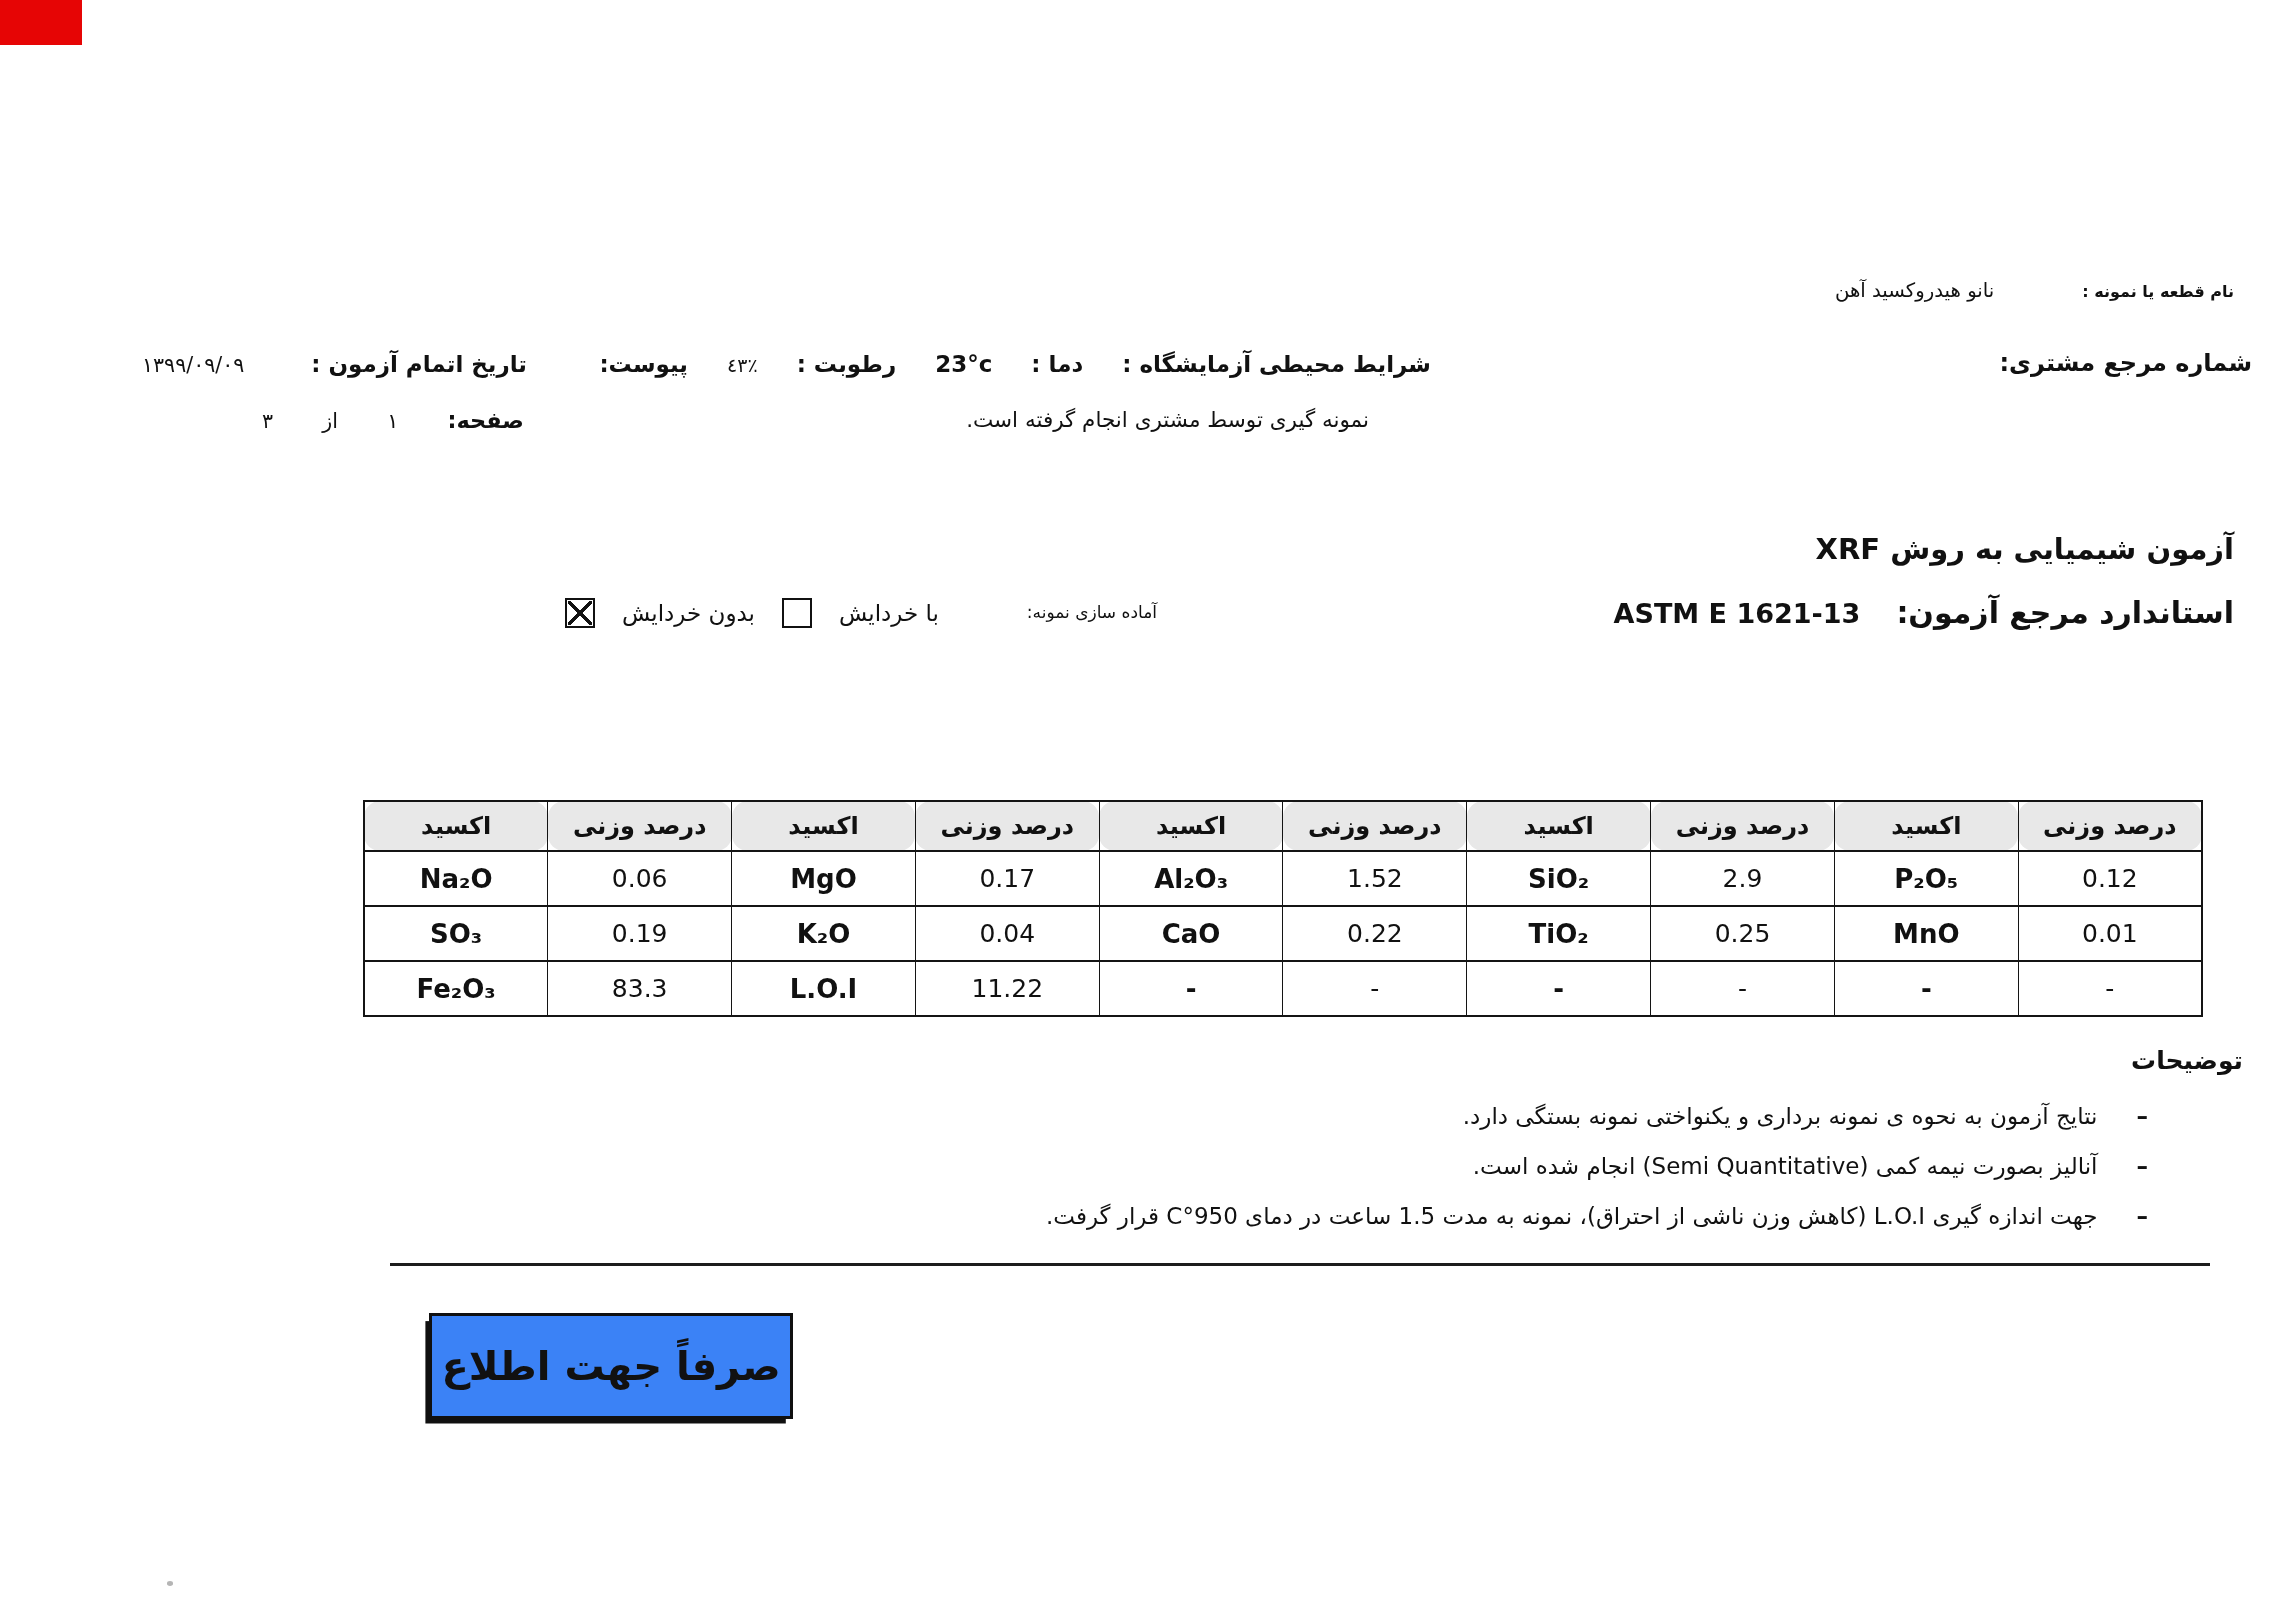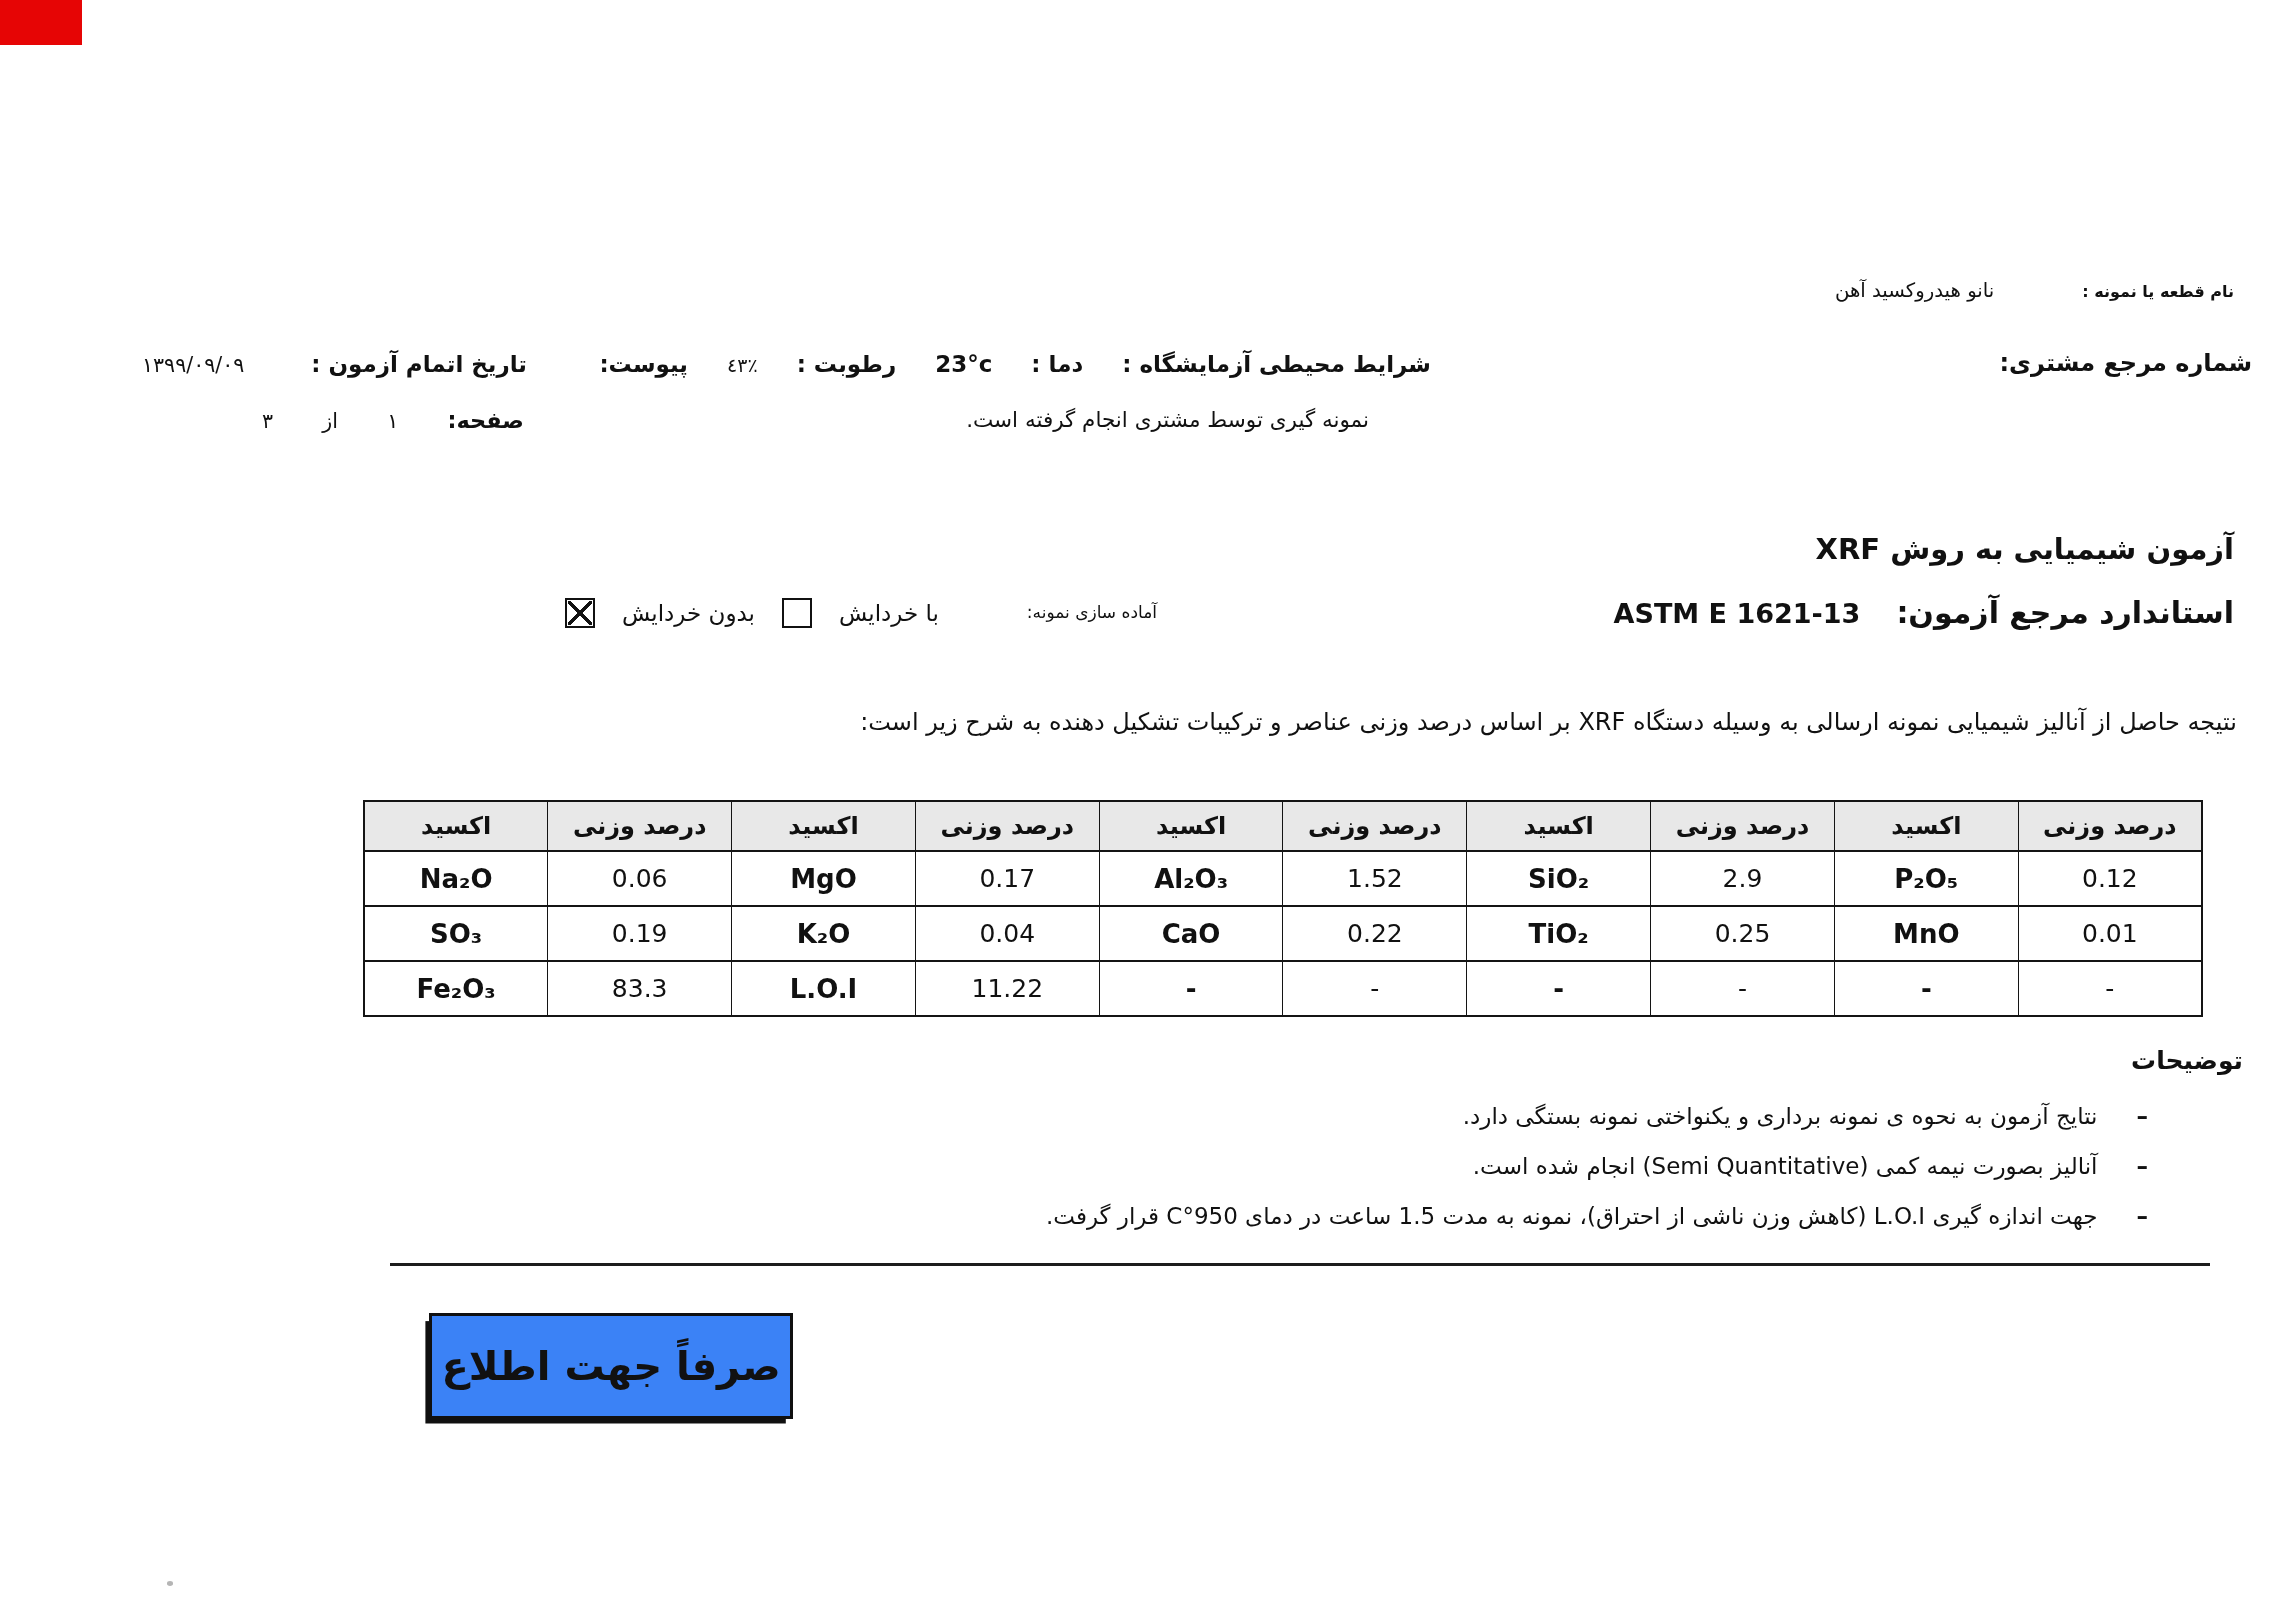--- a/index.html
+++ b/index.html
@@ -54,21 +54,21 @@
 
   .intro { top:708px; right:56px; font-size:24px; }
 
   
   .results { top:800px; left:363px; width:1840px; border-collapse:collapse; direction:ltr; table-layout:fixed; }
   .results th, .results td {
     border:1.8px solid #141414;
     text-align:center; vertical-align:middle;
     height:55px;
   }
-  .results thead th { height:50px; background:#e8e8e8; font-size:24px; font-weight:bold; font-family:"DejaVu Sans", sans-serif; }
+  .results thead th { height:50px; background:#e8e8e8; font-size:24px; font-weight:bold; font-family:"DejaVu Sans", sans-serif;border-radius:16px; }
   .results tbody tr { border-top:2.7px solid #141414; }
   .results { border:2.7px solid #141414; }
   .oxide-cell { font-size:26px; font-weight:bold; }
   .value-cell { font-size:25px; font-weight:normal; }
 
   .notes-title { top:1046px; right:50px; font-size:25px; font-weight:bold; }
   .bullet { position:absolute; right:145px; display:flex; align-items:baseline; gap:39px; font-size:23px; }
   .bullet .dash { font-weight:bold; }
   .bullet-1 { top:1103px; }
   .bullet-2 { top:1153px; }
@@ -133,21 +133,20 @@
 
   <div class="abs prep-label">آماده سازی نمونه:</div>
 
   <div class="abs prep-opts">
     <span>با خردایش</span>
     <span class="cbx"></span>
     <span>بدون خردایش</span>
     <span class="cbx checked"></span>
   </div>
 
-  <div class="abs intro">نتیجه حاصل از آنالیز شیمیایی نمونه ارسالی به وسیله دستگاه  XRF  بر اساس درصد وزنی عناصر و ترکیبات تشکیل دهنده به شرح زیر است:</div>
 
   <table class="abs results">
     <thead>
       <tr>
         <th>اکسید</th>
         <th>درصد وزنی</th>
         <th>اکسید</th>
         <th>درصد وزنی</th>
         <th>اکسید</th>
         <th>درصد وزنی</th>

